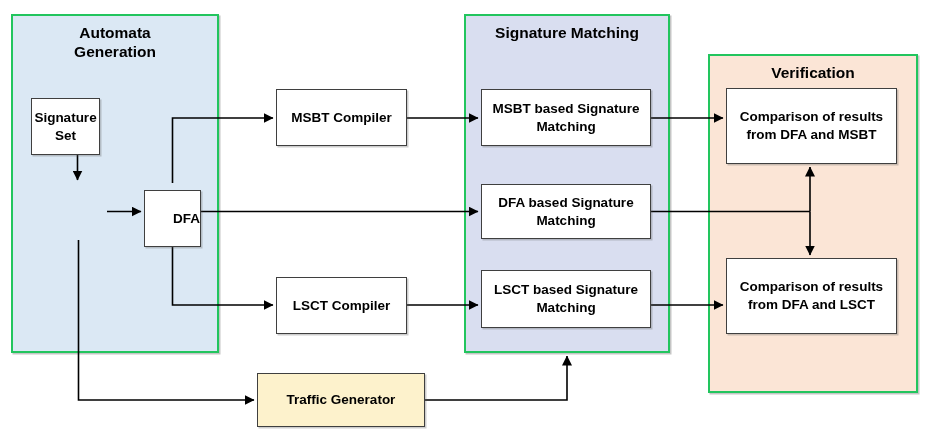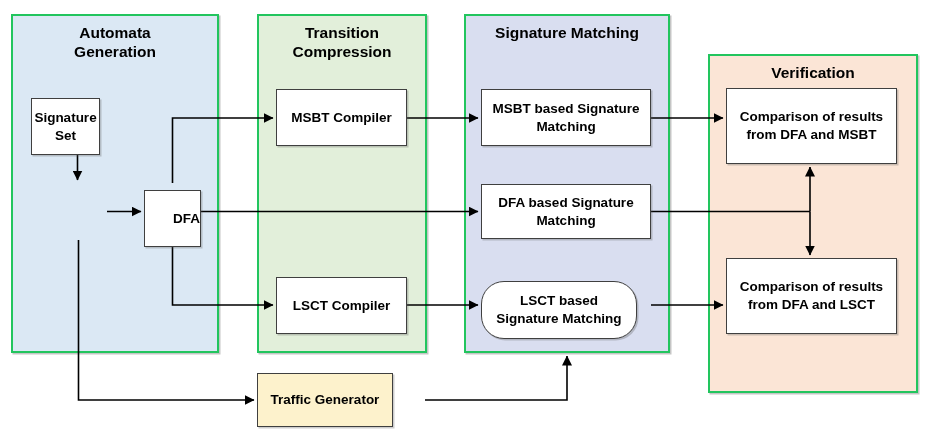--- a/index.html
+++ b/index.html
@@ -62,43 +62,38 @@
 
   
   #node-signature-set     { left: 31px;  top: 98px;  width: 69px;  height: 57px; }
   #node-signature-set .inner { max-width: 70px; }
   #node-nfa               { left: 50px;  top: 183px; width: 57px;  height: 57px; }
   #node-dfa               { left: 144px; top: 190px; width: 57px;  height: 57px; padding-left: 34px; }
   #node-msbt-compiler     { left: 276px; top: 89px;  width: 131px; height: 57px; }
   #node-lsct-compiler     { left: 276px; top: 277px; width: 131px; height: 57px; }
   #node-msbt-matching     { left: 481px; top: 89px;  width: 170px; height: 57px; }
   #node-dfa-matching      { left: 481px; top: 184px; width: 170px; height: 55px; }
-  #node-lsct-matching     { left: 481px; top: 281px; width: 156px; height: 58px; border-radius: 23px; }
+  #node-lsct-matching     { left: 481px; top: 270px; width: 170px; height: 58px; }
   #node-comparison-msbt   { left: 726px; top: 88px;  width: 171px; height: 76px; }
   #node-comparison-lsct   { left: 726px; top: 258px; width: 171px; height: 76px; }
-  #node-traffic-generator { left: 257px; top: 373px; width: 136px; height: 54px; }
+  #node-traffic-generator { left: 257px; top: 373px; width: 168px; height: 54px; }
 
   .edge { stroke: #000000; stroke-width: 1.6; fill: none; }
 </style>
 </head>
 <body>
 
 <div id="canvas">
 
   <div class="panel" id="panel-automata" style="background: rgb(219, 232, 244);">
     <div class="panel-title">
       <span class="inner">Automata Generation</span>
     </div>
   </div>
 
-  <div class="panel" id="panel-compression" style="background: rgb(226, 239, 218);">
-    <div class="panel-title">
-      <span class="inner">Transition Compression</span>
-    </div>
-  </div>
 
   <div class="panel" id="panel-matching" style="background: rgb(217, 222, 240);">
     <div class="panel-title">
       <span class="inner" style="max-width:190px">Signature Matching</span>
     </div>
   </div>
 
   <div class="panel" id="panel-verification" style="background: rgb(251, 229, 214); margin-top: 40px;">
     <div class="panel-title">
       <span class="inner">Verification</span>

